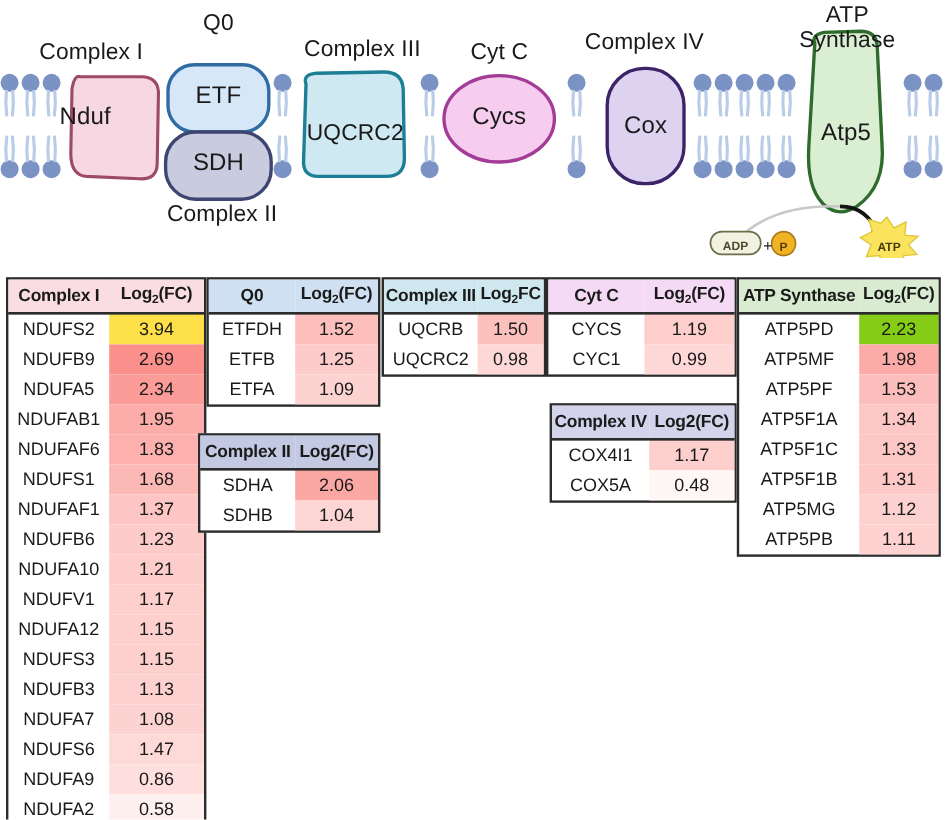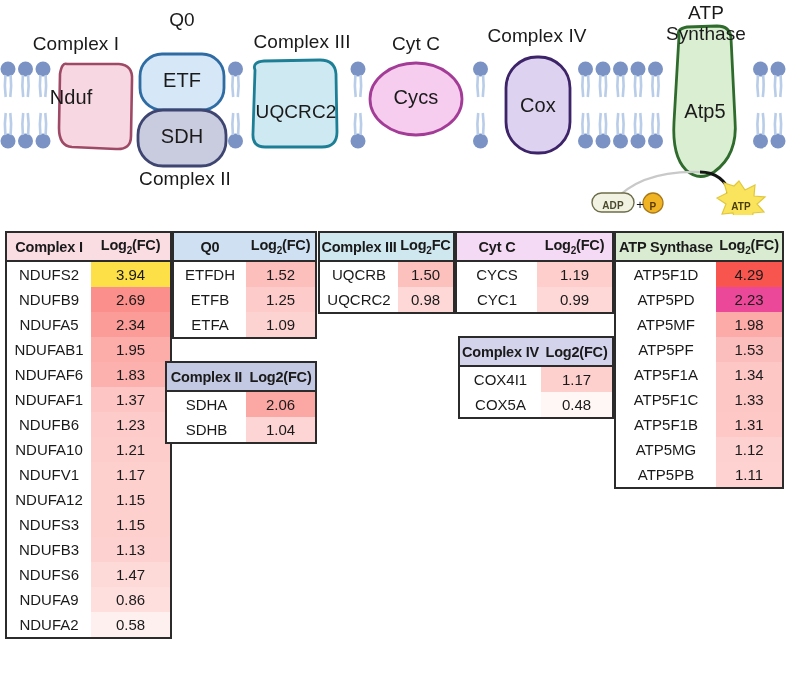--- a/index.html
+++ b/index.html
@@ -222,20 +222,24 @@
           </tr>
           <tr>
             <td class="gene">NDUFAB1</td>
             <td style="background: rgb(252, 172, 169); margin-left: 32px;">1.95</td>
           </tr>
           <tr>
             <td class="gene">NDUFAF6</td>
             <td style="background: rgb(252, 177, 174);">1.83</td>
           </tr>
           <tr>
+            <td class="gene">NDUFS1</td>
+            <td style="background: rgb(252, 184, 181);">1.68</td>
+          </tr>
+          <tr>
             <td class="gene">NDUFAF1</td>
             <td style="background: rgb(253, 197, 195);">1.37</td>
           </tr>
           <tr>
             <td class="gene">NDUFB6</td>
             <td style="background: rgb(253, 204, 202); margin-left: 13px;">1.23</td>
           </tr>
           <tr>
             <td class="gene">NDUFA10</td>
             <td style="background: rgb(253, 205, 203);">1.21</td>
@@ -248,20 +252,24 @@
             <td class="gene">NDUFA12</td>
             <td style="background: rgb(253, 208, 206);">1.15</td>
           </tr>
           <tr>
             <td class="gene">NDUFS3</td>
             <td style="background: rgb(253, 208, 206);">1.15</td>
           </tr>
           <tr>
             <td class="gene">NDUFB3</td>
             <td style="background: rgb(253, 209, 207);">1.13</td>
+          </tr>
+          <tr>
+            <td class="gene">NDUFA7</td>
+            <td style="background: rgb(253, 211, 210);">1.08</td>
           </tr>
           <tr>
             <td class="gene">NDUFS6</td>
             <td style="background: rgb(253, 218, 216);">1.47</td>
           </tr>
           <tr>
             <td class="gene">NDUFA9</td>
             <td style="background: rgb(254, 223, 222);">0.86</td>
           </tr>
           <tr>
@@ -392,26 +400,22 @@
       <thead>
           <tr>
         <th class="hd-atp" style="width:100px;">ATP Synthase</th>
         <th class="hd-atp">
           <span>Log</span><span class="sub">2</span><span>(FC)</span>
         </th>
       </tr>
         </thead>
       <tbody>
           <tr>
-            <td class="gene">ATP5F1D</td>
-            <td style="background: rgb(248, 85, 79);">4.29</td>
-          </tr>
-          <tr>
             <td class="gene">ATP5PD</td>
-            <td style="background: #ec4899;">2.23</td>
+            <td style="background: #84cc16;">2.23</td>
           </tr>
           <tr>
             <td class="gene">ATP5MF</td>
             <td style="background: rgb(252, 171, 168);">1.98</td>
           </tr>
           <tr>
             <td class="gene">ATP5PF</td>
             <td style="background: rgb(252, 190, 188); margin-left: 27px;">1.53</td>
           </tr>
           <tr>

